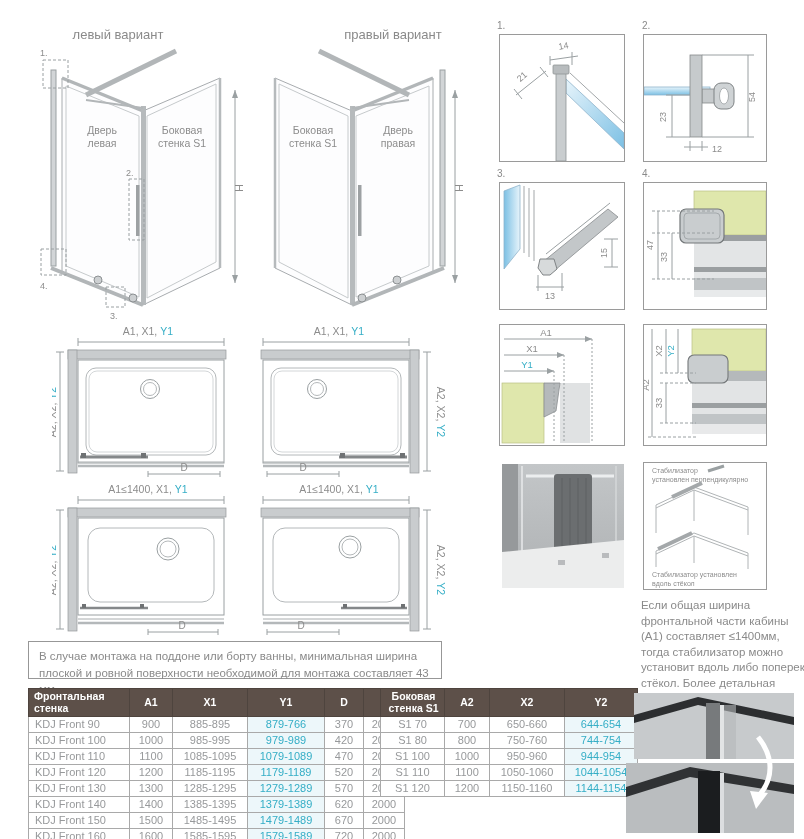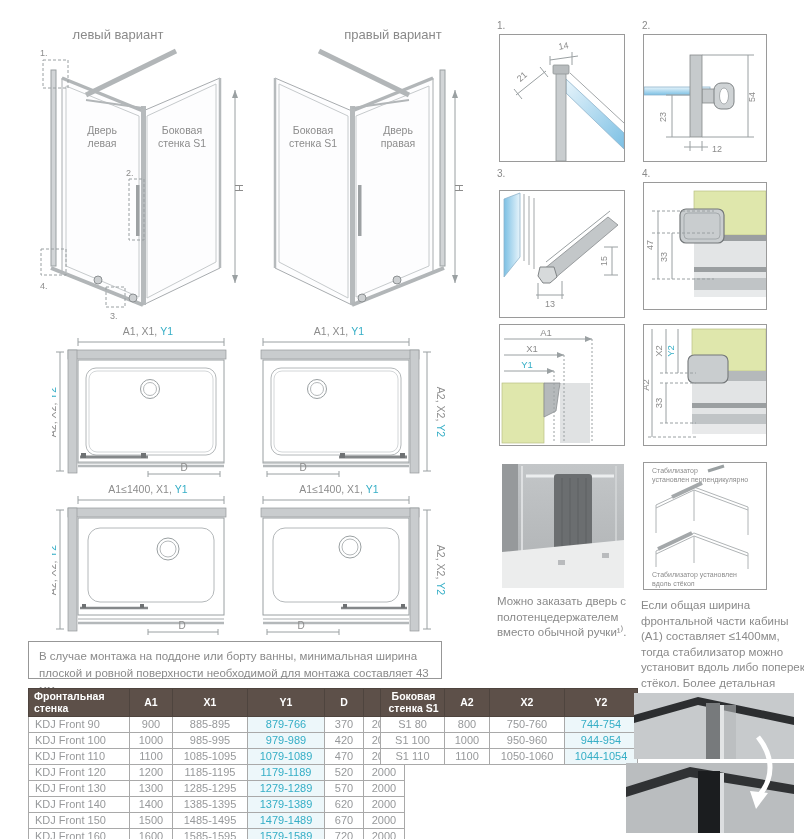--- a/index.html
+++ b/index.html
@@ -149,21 +149,21 @@
         <line x1="58" y1="102" x2="110" y2="102" stroke="#9aa0a2"></line>
       <line x1="46" y1="106" x2="46" y2="116" stroke="#9aa0a2"></line>
         <line x1="58" y1="106" x2="58" y2="116" stroke="#9aa0a2"></line>
       <line x1="40" y1="112" x2="64" y2="112" stroke="#9aa0a2"></line>
       <text transform="translate(22,82) rotate(-90)" font-size="9" text-anchor="middle">23</text>
       <text transform="translate(111,62) rotate(-90)" font-size="9" text-anchor="middle">54</text>
       <text x="68" y="117" font-size="9">12</text>
     </svg>
   </div>
 
-  <div class="abs detail-box" style="left:499px;top:190px;width:124px;height:126px;">
+  <div class="abs detail-box" style="left:499px;top:182px;width:124px;height:126px;">
     <svg width="124" height="126" viewBox="0 0 124 126">
       <defs>
           <linearGradient id="g3" x1="0" y1="0" x2="1" y2="0">
         <stop offset="0" stop-color="#7cc0e4"></stop>
             <stop offset="1" stop-color="#e7f4fb"></stop>
           </linearGradient>
         </defs>
       <polygon points="4,8 20,2 20,66 4,86" fill="url(#g3)" stroke="#8fb4cc" stroke-width="0.8"></polygon>
       <line x1="24" y1="3" x2="24" y2="70" stroke="#a3a7a9"></line>
       <line x1="29" y1="5" x2="29" y2="74" stroke="#a3a7a9"></line>
@@ -376,21 +376,20 @@
     <line x1="24" y1="12" x2="112" y2="12" stroke="#eceeef" stroke-width="3"></line>
     <rect x="52" y="10" width="38" height="88" rx="3" fill="#6b6e70"></rect>
     <line x1="60" y1="14" x2="60" y2="94" stroke="#5e6163"></line>
       <line x1="68" y1="14" x2="68" y2="94" stroke="#5e6163"></line>
     <line x1="76" y1="14" x2="76" y2="94" stroke="#5e6163"></line>
       <line x1="84" y1="14" x2="84" y2="94" stroke="#5e6163"></line>
     <polygon points="0,88 122,76 122,124 0,124" fill="#eceded"></polygon>
     <rect x="56" y="96" width="7" height="5" fill="#b9bbbd"></rect>
       <rect x="100" y="89" width="7" height="5" fill="#b9bbbd"></rect>
   </svg>
-  <div class="abs caption" style="left:497px;top:594px;width:142px;">Можно заказать дверь с полотенцедержателем вместо обычной ручки¹⁾.</div>
 
   <div class="abs detail-box" style="left:643px;top:462px;width:122px;height:126px;">
     <svg width="122" height="126" viewBox="0 0 122 126">
       <text x="8" y="10" font-size="7">Стабилизатор</text>
       <line x1="64" y1="8" x2="80" y2="3" stroke="#9aa0a2" stroke-width="3"></line>
       <text x="8" y="19" font-size="7">установлен перпендикулярно</text>
       <g stroke="#b0b4b6" fill="none">
         <polyline points="12,42 50,24 104,44"></polyline>
           <polyline points="12,45 50,27 104,47"></polyline>
         <line x1="12" y1="42" x2="12" y2="70"></line>
@@ -495,36 +494,48 @@
     <thead>
         <tr>
           <th>Боковая стенка S1</th>
           <th>A2</th>
           <th>X2</th>
           <th>Y2</th>
         </tr>
       </thead>
     <tbody>
         <tr>
+          <td>S1 70</td>
+          <td>700</td>
+          <td>650-660</td>
+          <td>644-654</td>
+        </tr>
+        <tr>
           <td>S1 80</td>
           <td>800</td>
           <td>750-760</td>
           <td>744-754</td>
         </tr>
         <tr>
           <td>S1 100</td>
           <td>1000</td>
           <td>950-960</td>
           <td>944-954</td>
         </tr>
         <tr>
           <td>S1 110</td>
           <td>1100</td>
           <td>1050-1060</td>
           <td>1044-1054</td>
+        </tr>
+        <tr>
+          <td>S1 120</td>
+          <td>1200</td>
+          <td>1150-1160</td>
+          <td>1144-1154</td>
         </tr>
       </tbody>
   </table>
 
   <svg class="abs" style="left:626px;top:693px;" width="174" height="142" viewBox="0 0 174 142">
     <rect x="8" y="0" width="160" height="66" fill="#c7cacc"></rect>
     <polygon points="8,22 72,4 168,24 168,32 72,12 8,30" fill="#2c2e30"></polygon>
     <rect x="80" y="10" width="14" height="56" fill="#777a7c"></rect>
     <rect x="94" y="12" width="4" height="54" fill="#e2e4e5"></rect>
     <rect x="98" y="12" width="12" height="54" fill="#b4b7b9" opacity="0.6"></rect>

